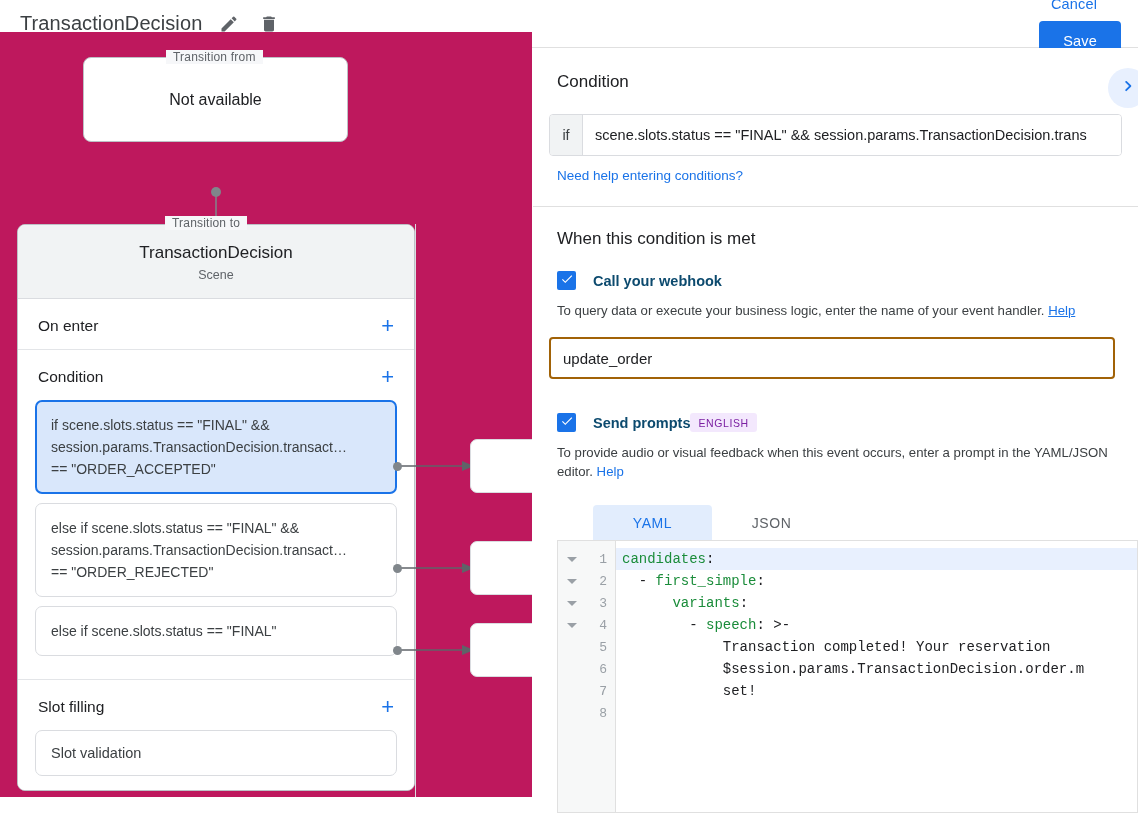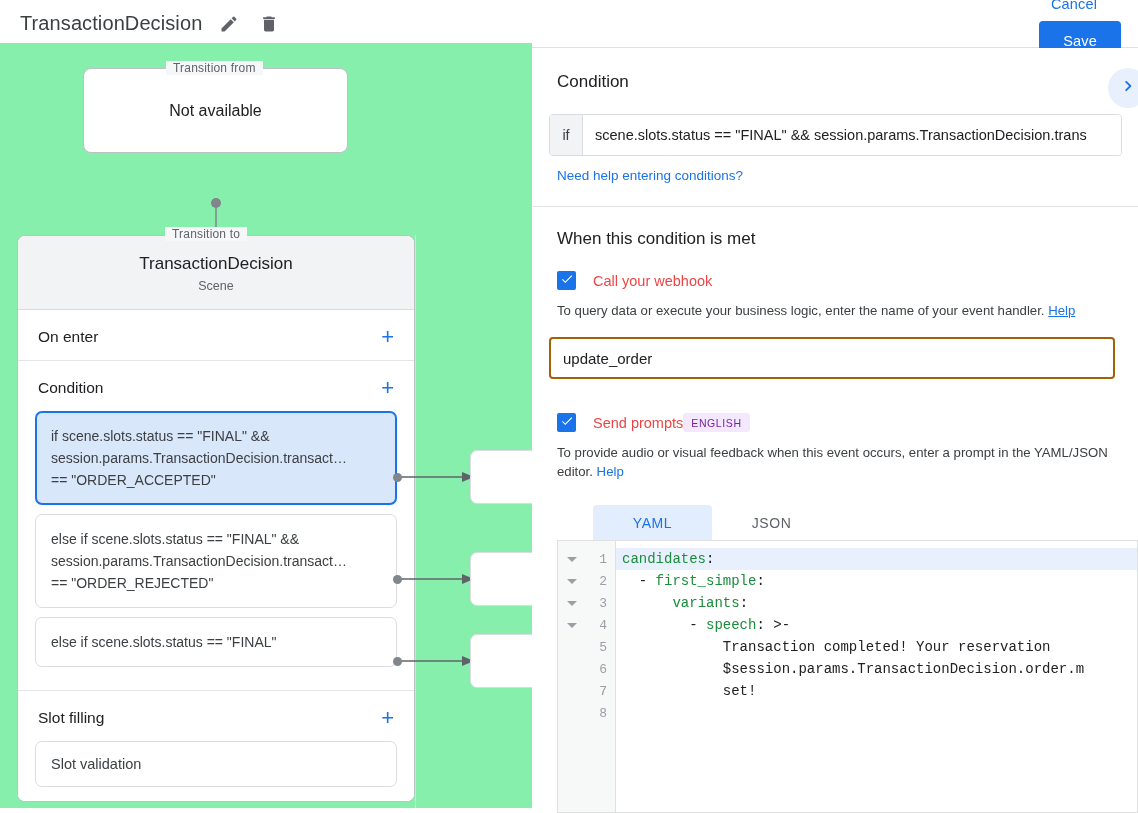--- a/index.html
+++ b/index.html
@@ -64,23 +64,23 @@
     letter-spacing: .2px;
     padding: 0 24px;
     height: 40px;
     border-radius: 4px;
     cursor: pointer;
   }
 
   
   #left-panel {
     position: absolute;
-    top: 43px; left: 0;
+    top: 32px; left: 0;
     width: 532px; height: 765px;
-    background: #86efac;
+    background: #be185d;
     overflow: hidden;
   }
   #graph-canvas { position: relative; width: 100%; height: 100%; }
 
   
   .flow-box {
     position: absolute;
     border: 1px solid #bdc1c6;
     border-radius: 8px;
     background: #ffffff;
@@ -289,22 +289,22 @@
     width: 19px; height: 19px;
     background: #1a73e8;
     border-radius: 2px;
     display: flex; align-items: center; justify-content: center;
     cursor: pointer;
     flex: 0 0 19px;
   }
   .check-label {
     margin-left: 17px;
     font-size: 14.5px;
-    font-weight: normal;
-    color: #ef4444;
+    font-weight: bold;
+    color: #0c4a6e;
   }
   #lang-badge {
     margin-left: 0;
     background: #f3e8fd;
     color: #7b1fa2;
     font-size: 10.5px;
     letter-spacing: .6px;
     padding: 4px 8px 3px 8px;
     border-radius: 3px;
     font-weight: 400;

